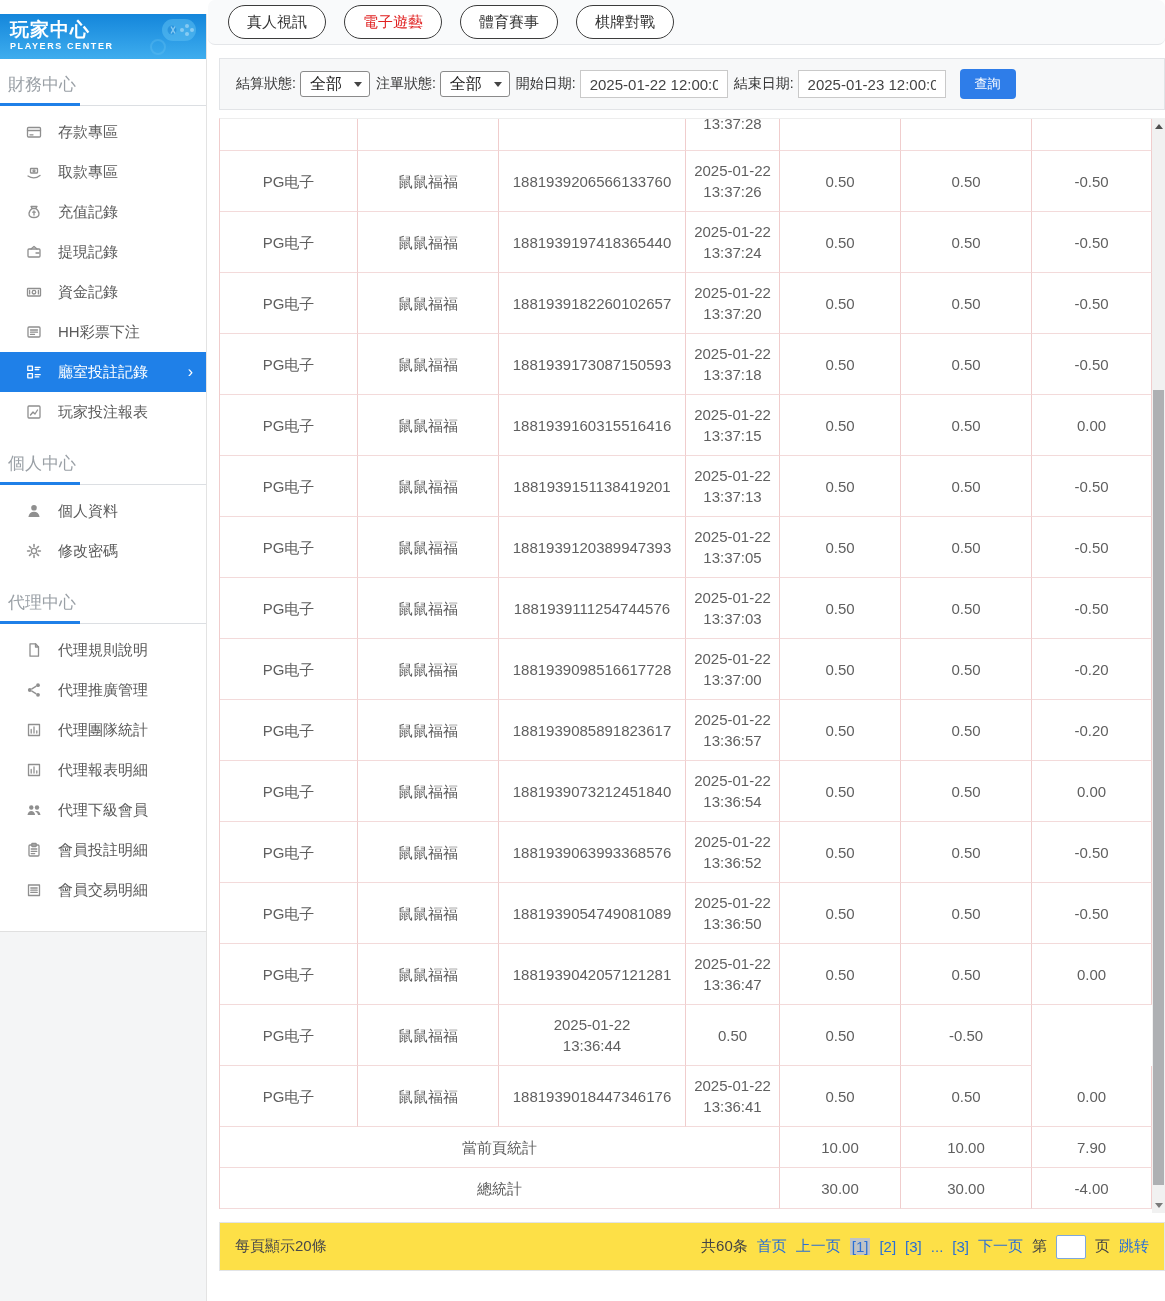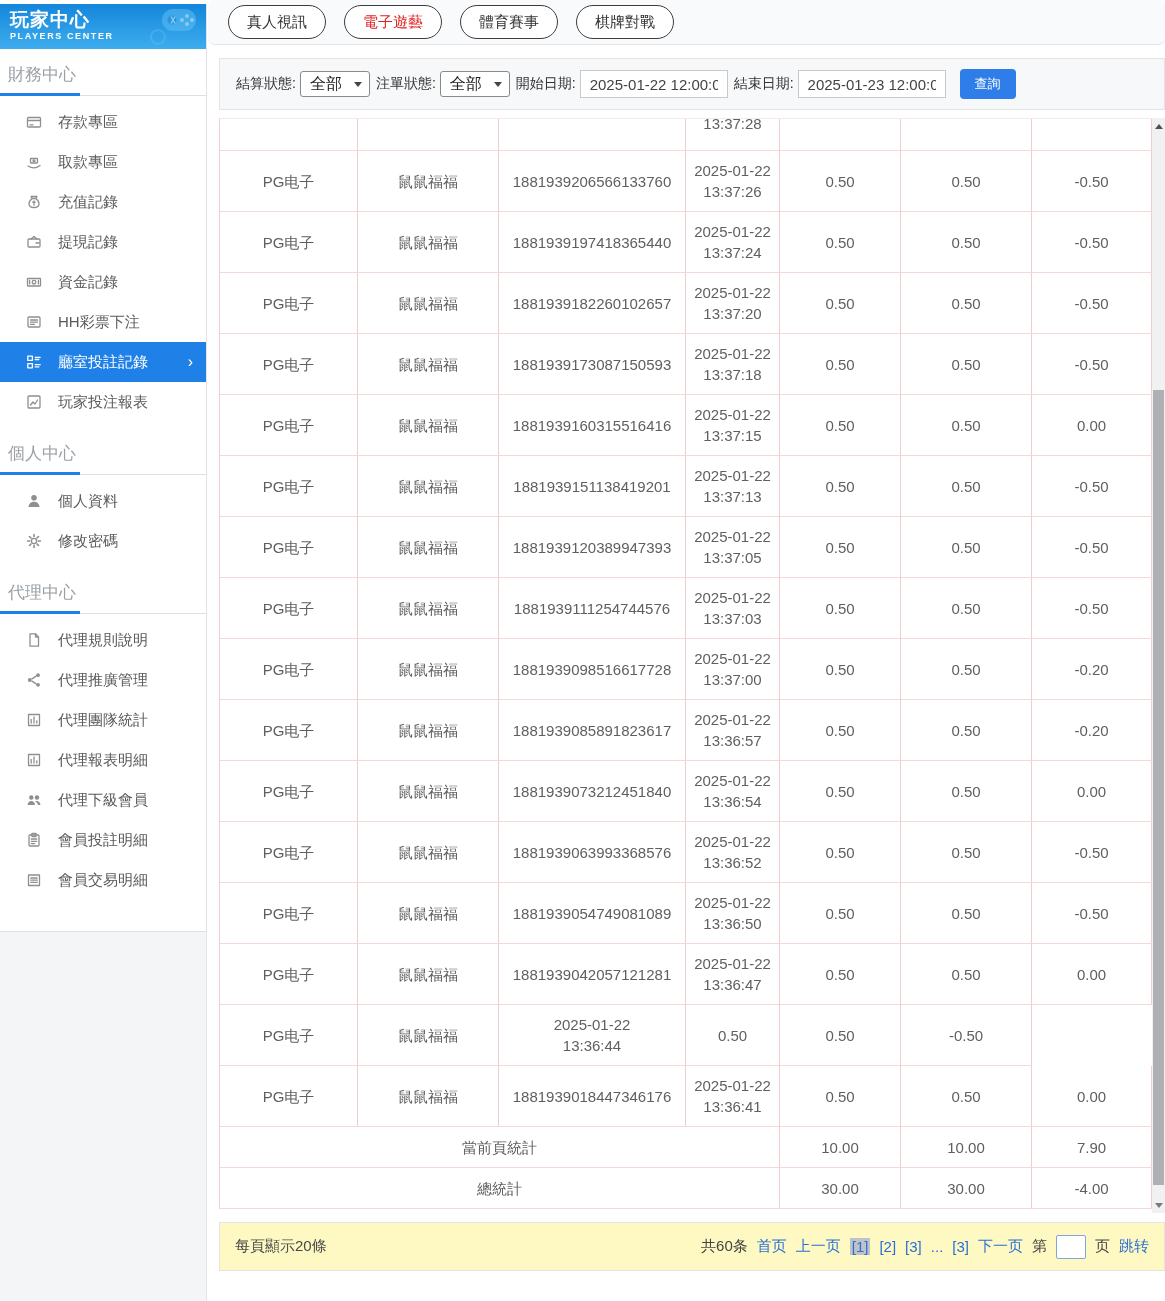--- a/index.html
+++ b/index.html
@@ -6,21 +6,21 @@
     --accent:#1f80e8; --tab-active:#e02020; --tbl-v:#f0cdcd; --tbl-h:#f3dada;
     --link:#2a6fd6; --btn:#2e7de9;
   }
   *{box-sizing:border-box;}
   html,body{margin:0;padding:0;}
   body{
     width:1165px;height:1301px;position:relative;overflow:hidden;background:#fff;
     font-family:"Liberation Sans","DejaVu Sans",sans-serif;color:#333;
   }
   
-  .sidebar{position:absolute;left:0;top:4px;width:207px;height:931px;background:#fff;
+  .sidebar{position:absolute;left:0;top:14px;width:207px;height:931px;background:#fff;
     border-right:1px solid #e3e3e3;}
   .sidebar-below{position:absolute;left:0;top:931px;width:207px;height:370px;
     background:#f4f5f6;border-right:1px solid #e3e3e3;border-top:1px solid #e0e0e0;}
   .brand{height:45px;background:linear-gradient(180deg,#1486db 0%,#3eadee 100%);
     color:#fff;padding:5px 0 0 10px;position:relative;overflow:hidden;}
   .brand-title{font-size:19px;font-weight:bold;letter-spacing:1px;line-height:22px;}
   .brand-sub{font-size:9px;font-weight:bold;letter-spacing:1.6px;margin-top:0;}
   .brand-pad{position:absolute;right:6px;top:3px;opacity:.65;}
   .side-section-title{margin:14px 0 0 8px;font-size:17px;color:#9aa0a6;}
   .side-divider{margin-top:9px;height:1px;background:#dcdfe3;position:relative;}
@@ -63,21 +63,21 @@
   .tcell.span4{grid-column:span 4;}
   
   .vscroll{position:absolute;left:1152px;top:118px;width:13px;height:1095px;background:#f1f1f1;}
   .varrow{position:absolute;left:0;width:13px;height:14px;display:flex;align-items:center;justify-content:center;cursor:pointer;}
   .varrow.up{top:1px;}
   .varrow.down{bottom:1px;}
   .tri-up{width:0;height:0;border-left:4px solid transparent;border-right:4px solid transparent;border-bottom:5px solid #4f4f4f;}
   .tri-down{width:0;height:0;border-left:4px solid transparent;border-right:4px solid transparent;border-top:5px solid #7a7a7a;}
   .vthumb{position:absolute;left:1px;top:272px;width:11px;height:795px;background:#aeb0b3;cursor:grab;}
   
-  .footerbar{position:absolute;left:219px;top:1222px;width:946px;height:49px;background:#fef9c3;
+  .footerbar{position:absolute;left:219px;top:1222px;width:946px;height:49px;background:#fde047;
     border:1px solid #e2e4e7;display:flex;align-items:center;justify-content:space-between;
     padding:0 15px;font-size:15px;color:#4a4a4a;}
   .pager{display:flex;align-items:center;gap:9px;}
   .pager .pg{color:var(--link);text-decoration:none;cursor:pointer;white-space:nowrap;}
   .pager .pg.current{background:#bfc3c7;padding:0 2px;}
   .pager .plain{color:#444;white-space:nowrap;}
   .jump-input{width:30px;height:24px;border:1px solid #7ea7dd;border-radius:2px;background:#fff;font-family:inherit;}
 </style>
 </head>
 <body>

